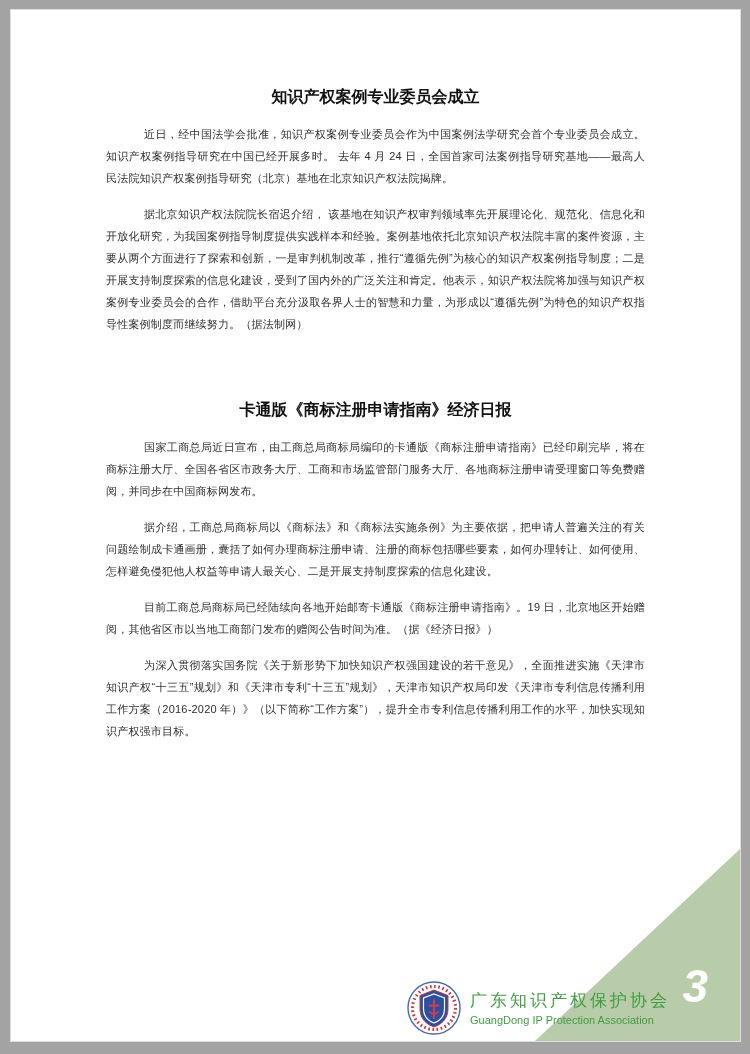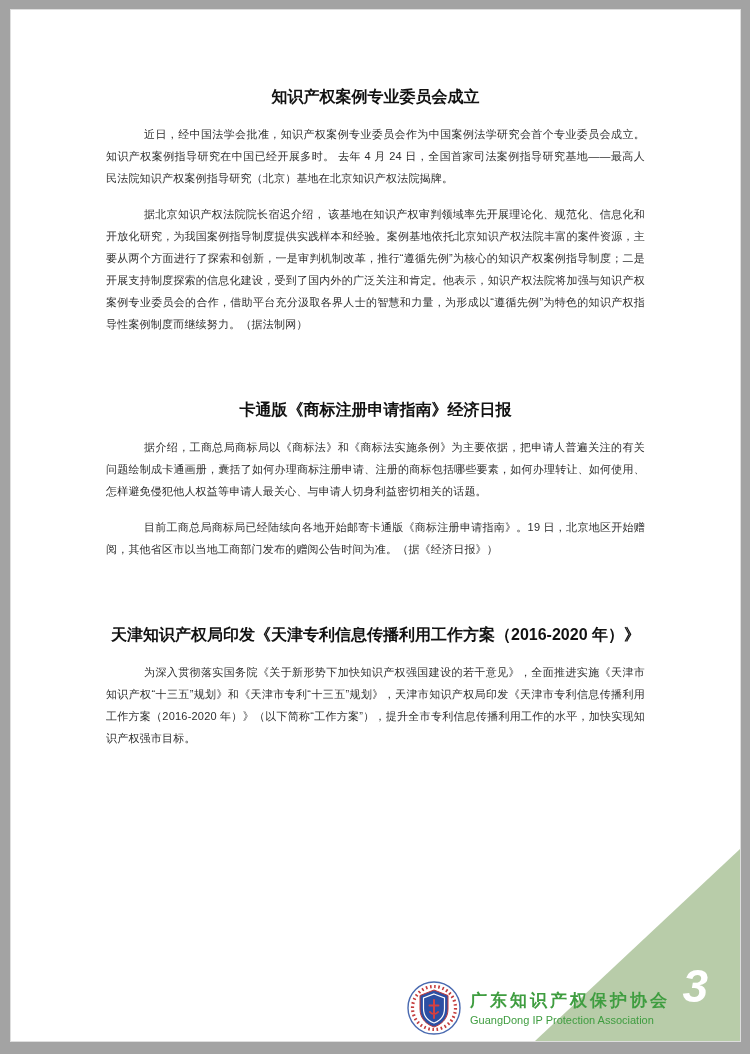--- a/index.html
+++ b/index.html
@@ -79,21 +79,21 @@
     align-items: center;
     gap: 9px;
   }
   .logo-wrap {
     width: 54px;
     height: 54px;
     flex: 0 0 auto;
   }
   .org-name-cn {
     font-size: 17px;
-    font-weight: bold;
+    font-weight: normal;
     letter-spacing: 3px;
     color: var(--accent, #3f9d40);
     white-space: nowrap;
     line-height: 1.25;
   }
   .org-name-en {
     font-size: 11px;
     color: var(--accent, #3f9d40);
     white-space: nowrap;
     margin-top: 2px;
@@ -109,26 +109,26 @@
     <div class="content">
 
       <section>
         <h2 class="article-title">知识产权案例专业委员会成立</h2>
         <p class="article-paragraph">近日，经中国法学会批准，知识产权案例专业委员会作为中国案例法学研究会首个专业委员会成立。知识产权案例指导研究在中国已经开展多时。 去年 4 月 24 日，全国首家司法案例指导研究基地——最高人民法院知识产权案例指导研究（北京）基地在北京知识产权法院揭牌。</p>
         <p class="article-paragraph">据北京知识产权法院院长宿迟介绍， 该基地在知识产权审判领域率先开展理论化、规范化、信息化和开放化研究，为我国案例指导制度提供实践样本和经验。案例基地依托北京知识产权法院丰富的案件资源，主要从两个方面进行了探索和创新，一是审判机制改革，推行“遵循先例”为核心的知识产权案例指导制度；二是开展支持制度探索的信息化建设，受到了国内外的广泛关注和肯定。他表示，知识产权法院将加强与知识产权案例专业委员会的合作，借助平台充分汲取各界人士的智慧和力量，为形成以“遵循先例”为特色的知识产权指导性案例制度而继续努力。（据法制网）</p>
       </section>
 
       <section>
         <h2 class="article-title">卡通版《商标注册申请指南》经济日报</h2>
-        <p class="article-paragraph">据介绍，工商总局商标局以《商标法》和《商标法实施条例》为主要依据，把申请人普遍关注的有关问题绘制成卡通画册，囊括了如何办理商标注册申请、注册的商标包括哪些要素，如何办理转让、如何使用、怎样避免侵犯他人权益等申请人最关心、与申请人切身利益密切相关的话题。</p>
+        <p class="article-paragraph">国家工商总局近日宣布，由工商总局商标局编印的卡通版《商标注册申请指南》已经印刷完毕，将在商标注册大厅、全国各省区市政务大厅、工商和市场监管部门服务大厅、各地商标注册申请受理窗口等免费赠阅，并同步在中国商标网发布。</p>
+        <p class="article-paragraph">据介绍，工商总局商标局以《商标法》和《商标法实施条例》为主要依据，把申请人普遍关注的有关问题绘制成卡通画册，囊括了如何办理商标注册申请、注册的商标包括哪些要素，如何办理转让、如何使用、怎样避免侵犯他人权益等申请人最关心、二是开展支持制度探索的信息化建设。</p>
         <p class="article-paragraph">目前工商总局商标局已经陆续向各地开始邮寄卡通版《商标注册申请指南》。19 日，北京地区开始赠阅，其他省区市以当地工商部门发布的赠阅公告时间为准。（据《经济日报》）</p>
       </section>
 
       <section>
-        <h2 class="article-title">天津知识产权局印发《天津专利信息传播利用工作方案（2016-2020 年）》</h2>
         <p class="article-paragraph">为深入贯彻落实国务院《关于新形势下加快知识产权强国建设的若干意见》，全面推进实施《天津市知识产权“十三五”规划》和《天津市专利“十三五”规划》，天津市知识产权局印发《天津市专利信息传播利用工作方案（2016-2020 年）》（以下简称“工作方案”），提升全市专利信息传播利用工作的水平，加快实现知识产权强市目标。</p>
       </section>
 
     </div>
 
     <div class="corner-triangle"></div>
 
     <div class="page-number">3</div>
 
     <div class="footer-brand">

